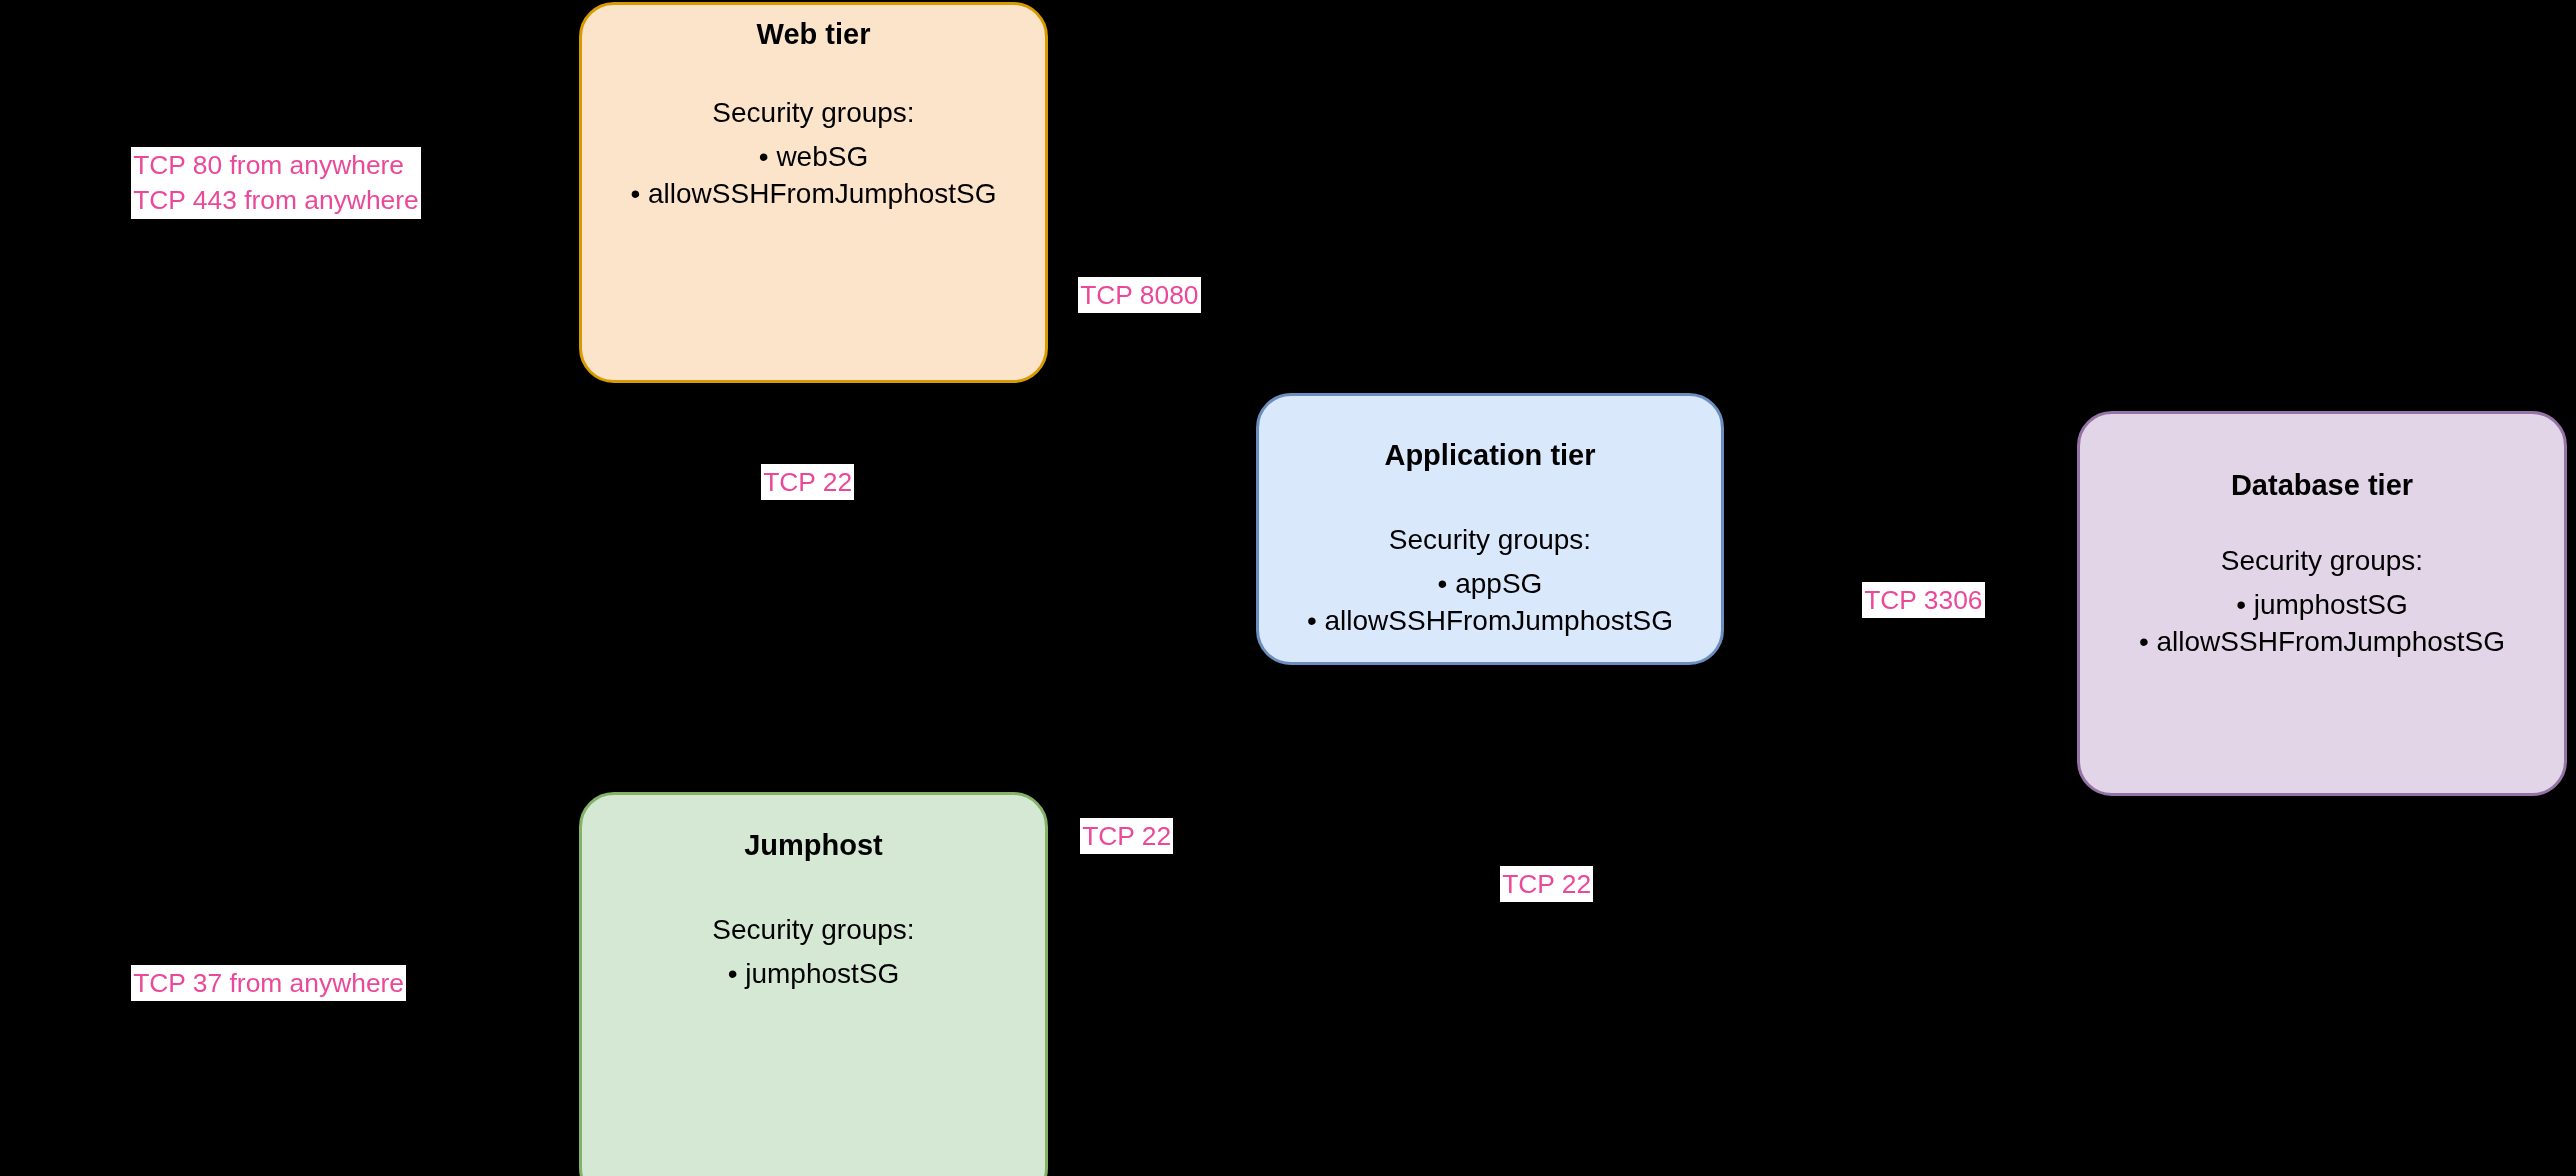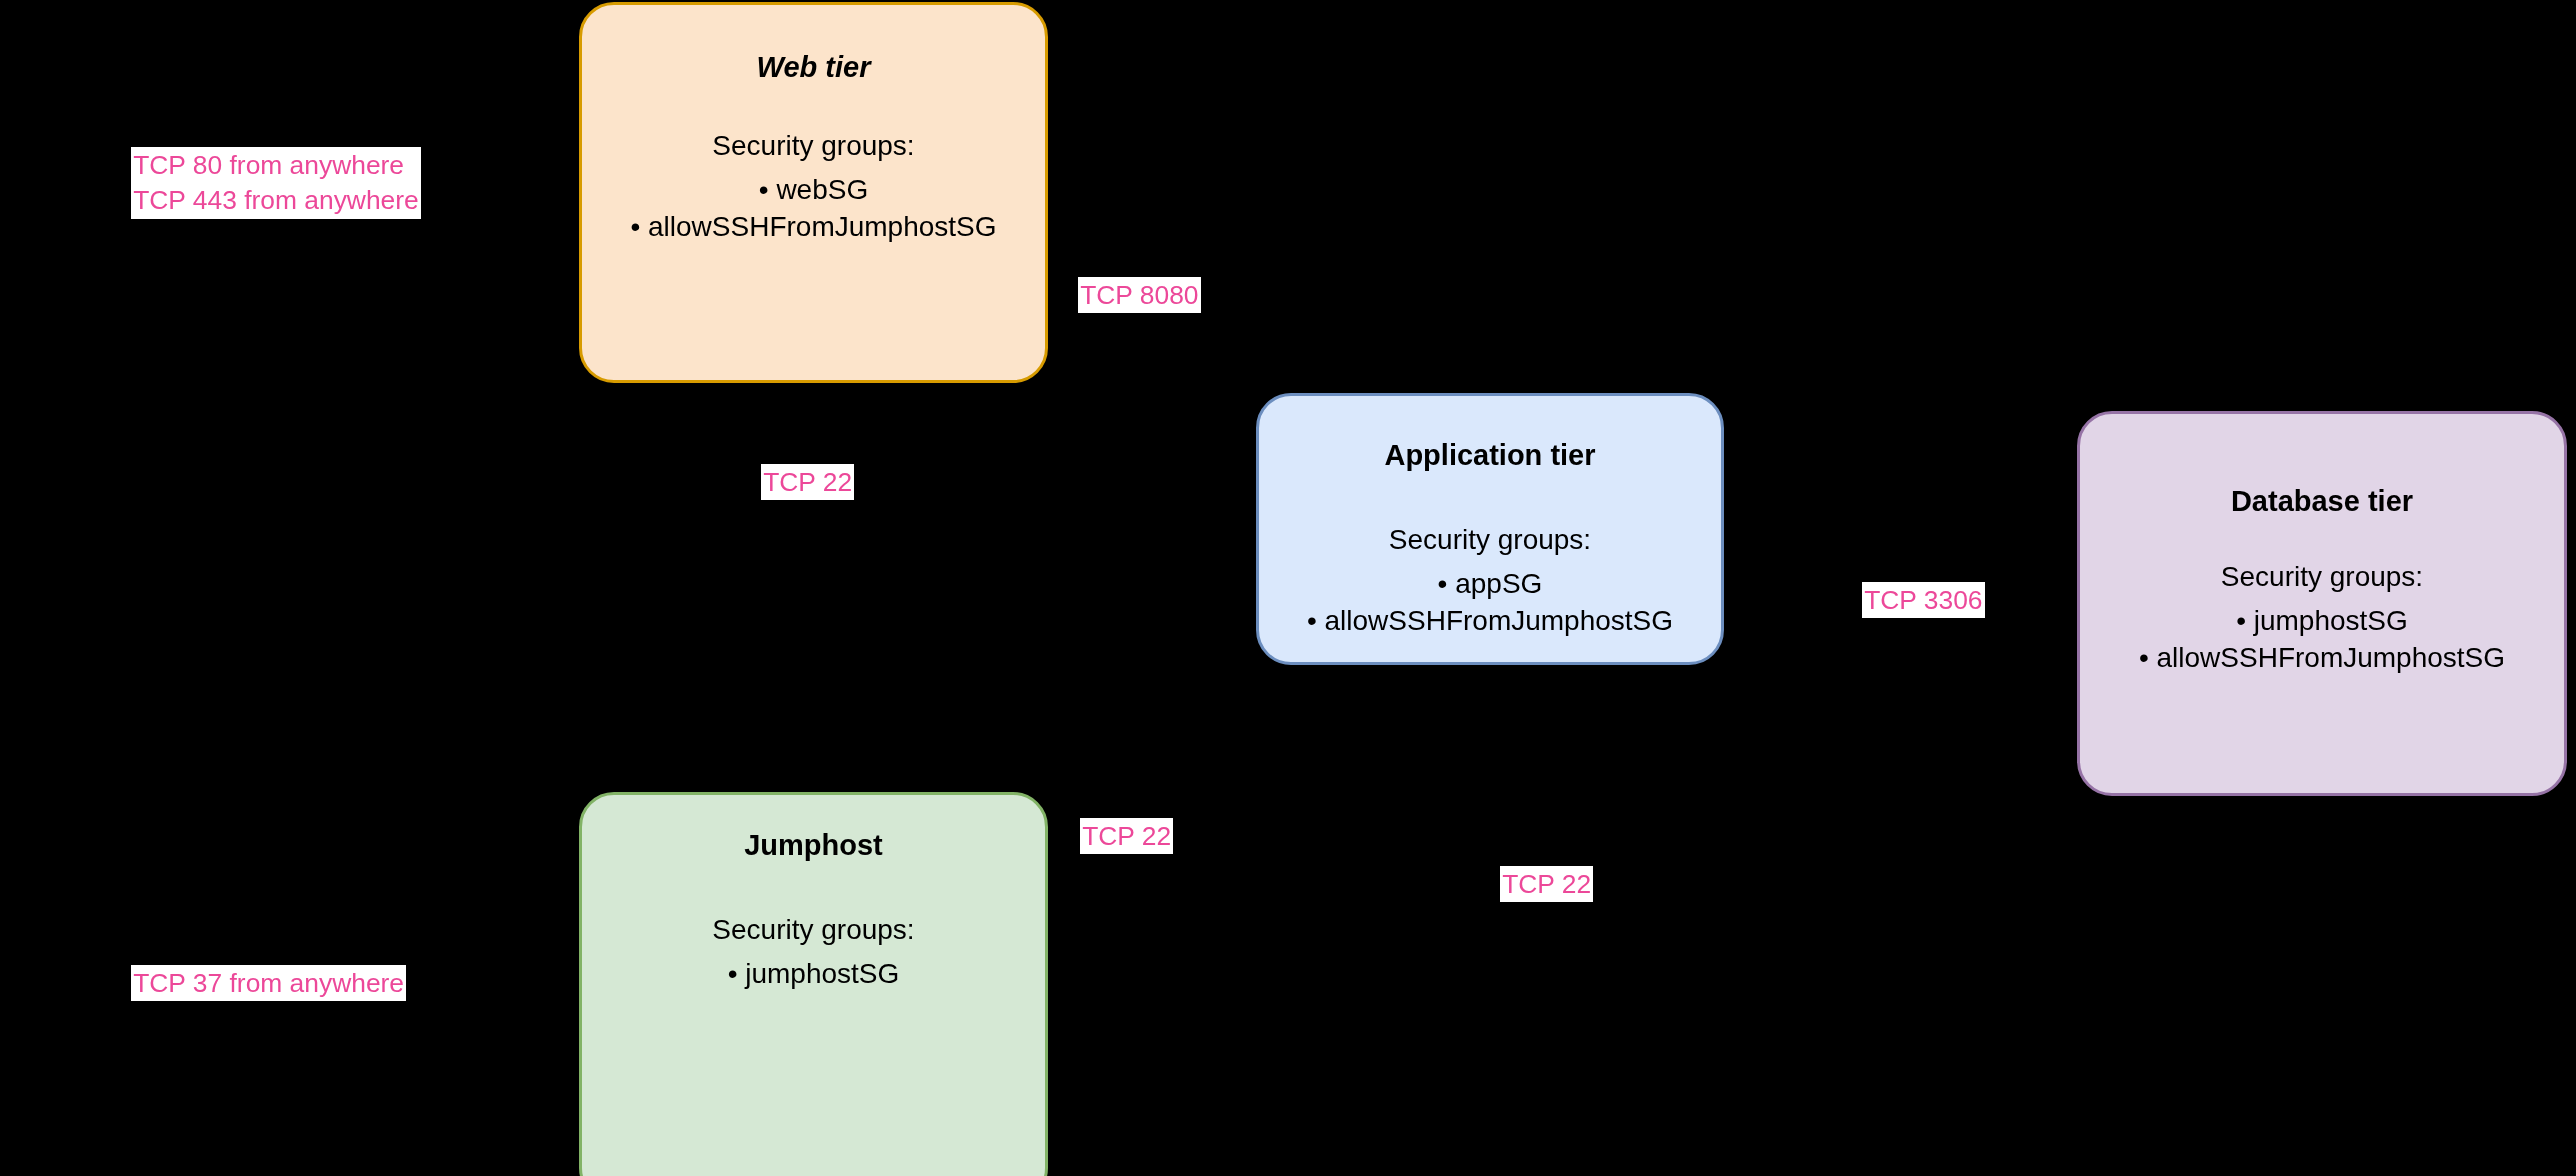--- a/index.html
+++ b/index.html
@@ -53,37 +53,37 @@
     line-height: 1.32;
     text-align: center;
     white-space: nowrap;
   }
 
   
   #box-web {
     left: 579px;  top: 1.5px;    width: 469px; height: 381px;
     background: #FCE4CB; border-color: #D79B00;
   }
-  #box-web .tier-title      { margin-top: 47px; font-style: italic; }
+  #box-web .tier-title      { margin-top: 14px; }
   #box-web .tier-sg-heading { margin-top: 48px; }
   #box-web .tier-sg-list    { margin-top: 10.3px; }
 
   #box-app {
     left: 1256px; top: 393px;  width: 468px; height: 272px;
     background: #DAE8FC; border-color: #6C8EBF;
   }
   #box-app .tier-title      { margin-top: 44px; }
   #box-app .tier-sg-heading { margin-top: 53px; }
   #box-app .tier-sg-list    { margin-top: 10.3px; }
 
   #box-db {
     left: 2077px; top: 411px;  width: 490px; height: 385px;
     background: #E1D5E7; border-color: #9673A6;
   }
-  #box-db .tier-title      { margin-top: 72px; }
+  #box-db .tier-title      { margin-top: 56px; }
   #box-db .tier-sg-heading { margin-top: 44px; }
   #box-db .tier-sg-list    { margin-top: 10.3px; }
 
   #box-jumphost {
     left: 579px;  top: 792px; width: 469px; height: 411px;
     background: #D5E8D4; border-color: #82B366;
   }
   #box-jumphost .tier-title      { margin-top: 35px; }
   #box-jumphost .tier-sg-heading { margin-top: 53px; }
   #box-jumphost .tier-sg-list    { margin-top: 10.3px; }

